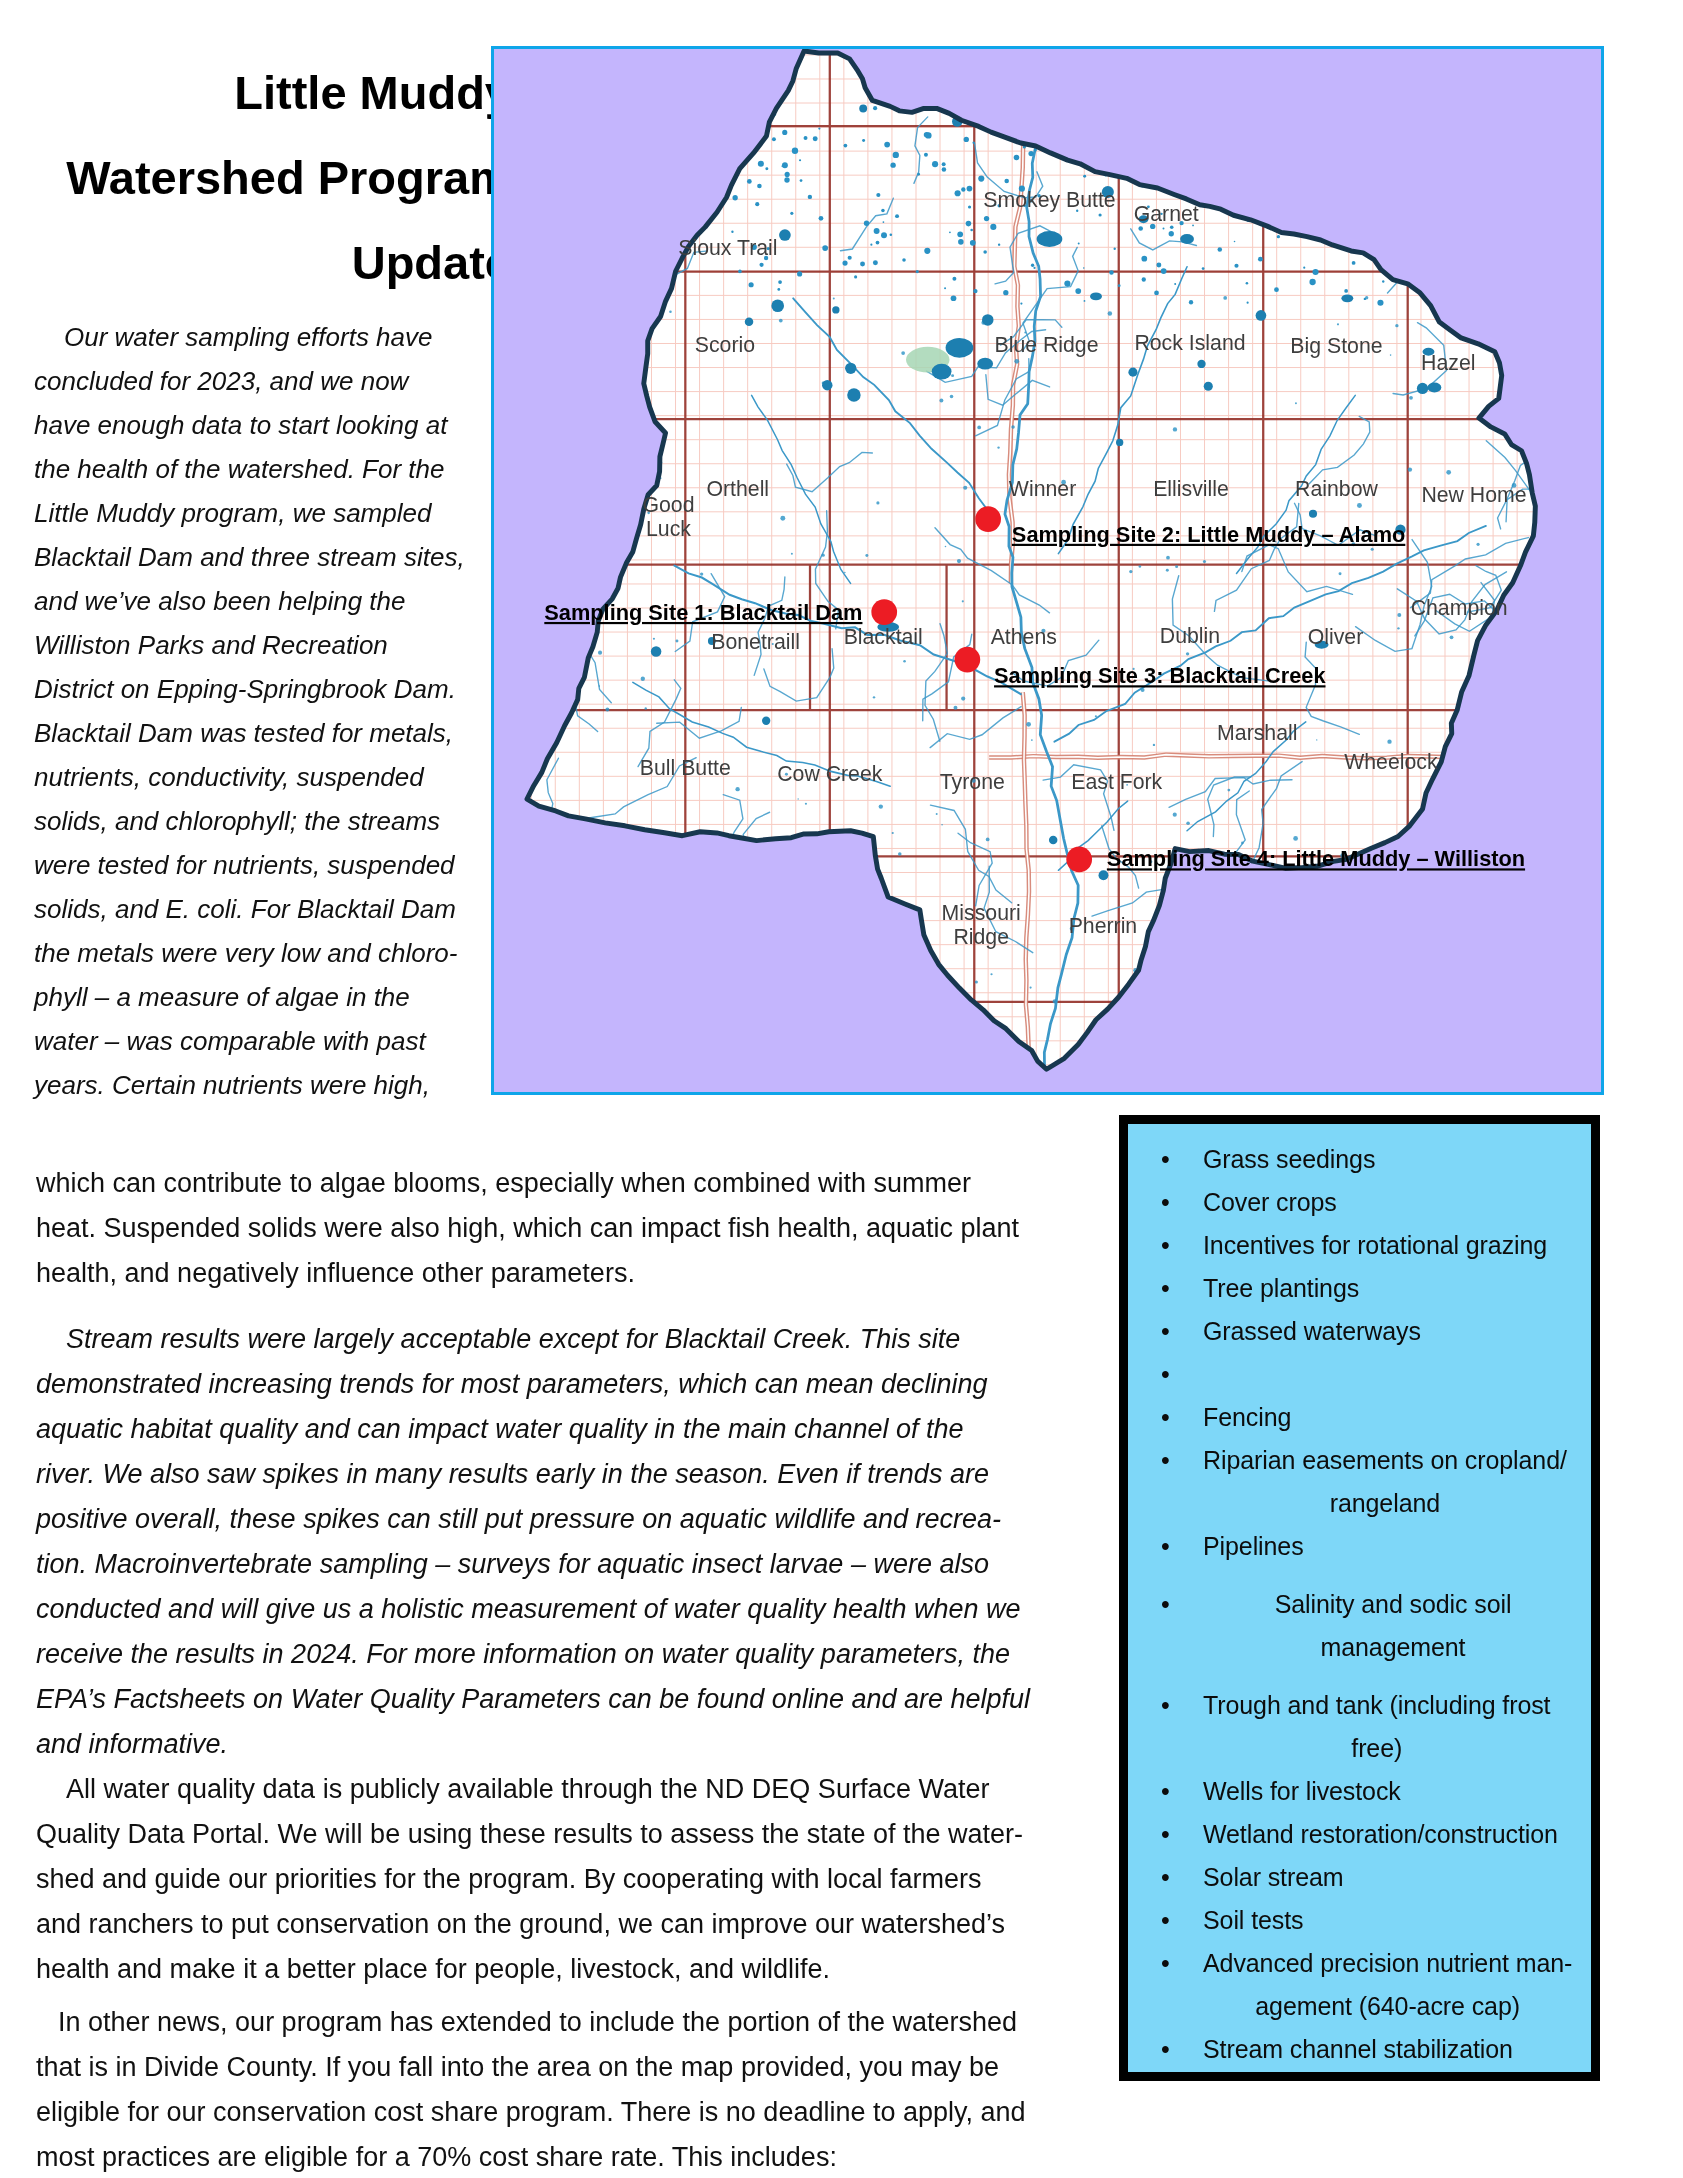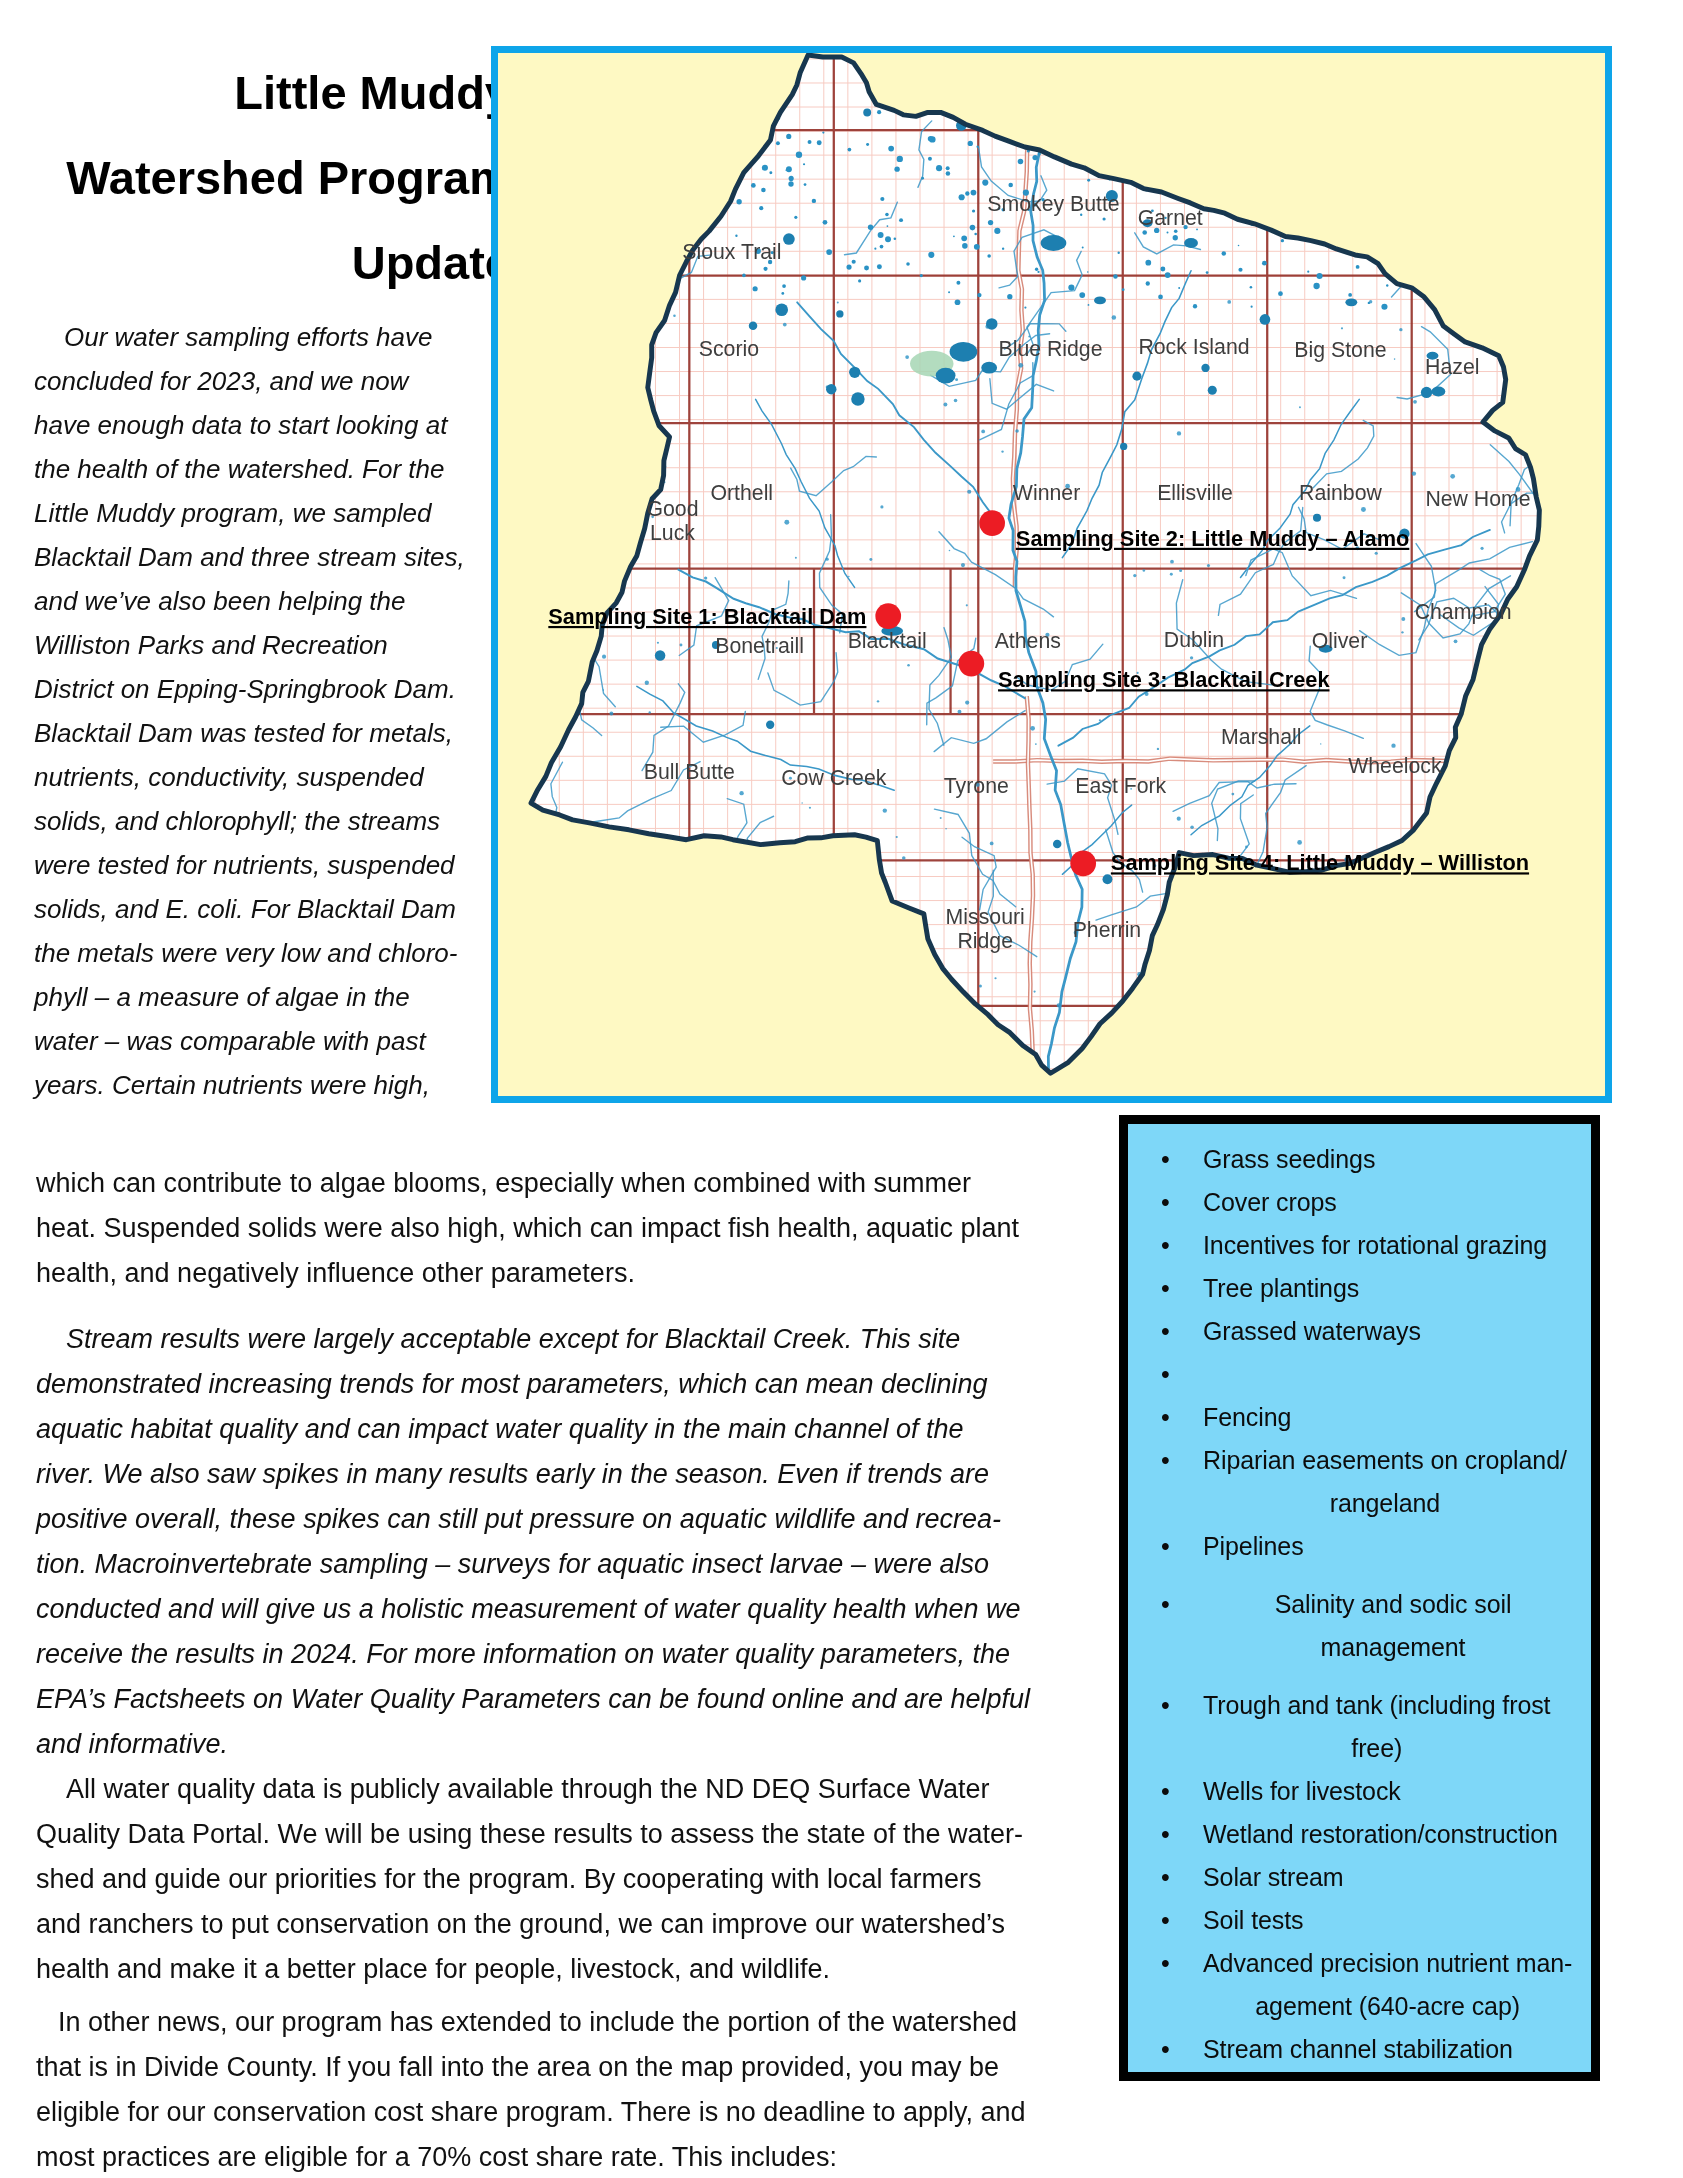--- a/index.html
+++ b/index.html
@@ -17,21 +17,21 @@
     position:absolute;left:34px;top:315px;width:465px;
     font-size:26px;line-height:44px;white-space:pre;text-indent:30px;font-style:italic;
   }
   .para{position:absolute;left:36px;font-size:27px;line-height:45px;white-space:pre;margin-top:48px;}
   #p-contd{top:1113px;}
   #p-stream{top:1269px;text-indent:30px;font-style:italic;}
   #p-portal{top:1719px;text-indent:30px;}
   #p-news{top:1952px;text-indent:22px;}
   .mapbox{
     position:absolute;left:491px;top:46px;width:1107px;height:1043px;
-    border:7px solid #0ea5e9;background:#fef9c3;
+    border:3px solid #0ea5e9;background:#c4b5fd;
   }
   .town{font-size:21.5px;font-family:"Liberation Sans",sans-serif;fill:#3e3e3e;}
   .slabel{font-size:22px;font-weight:bold;font-family:"Liberation Sans",sans-serif;fill:#000;}
   .pbox{
     position:absolute;left:1119px;top:1115px;width:463px;height:948px;
     border:9px solid #000;background:#7ed7f8;box-sizing:content-box;
   }
   ul.plist{list-style:none;margin:0;padding:14px 8px 0 0;}
   ul.plist li{display:flex;align-items:flex-start;font-size:25px;line-height:43px;color:#0c0c0c;}
   ul.plist li.gap{margin-top:15px;}

